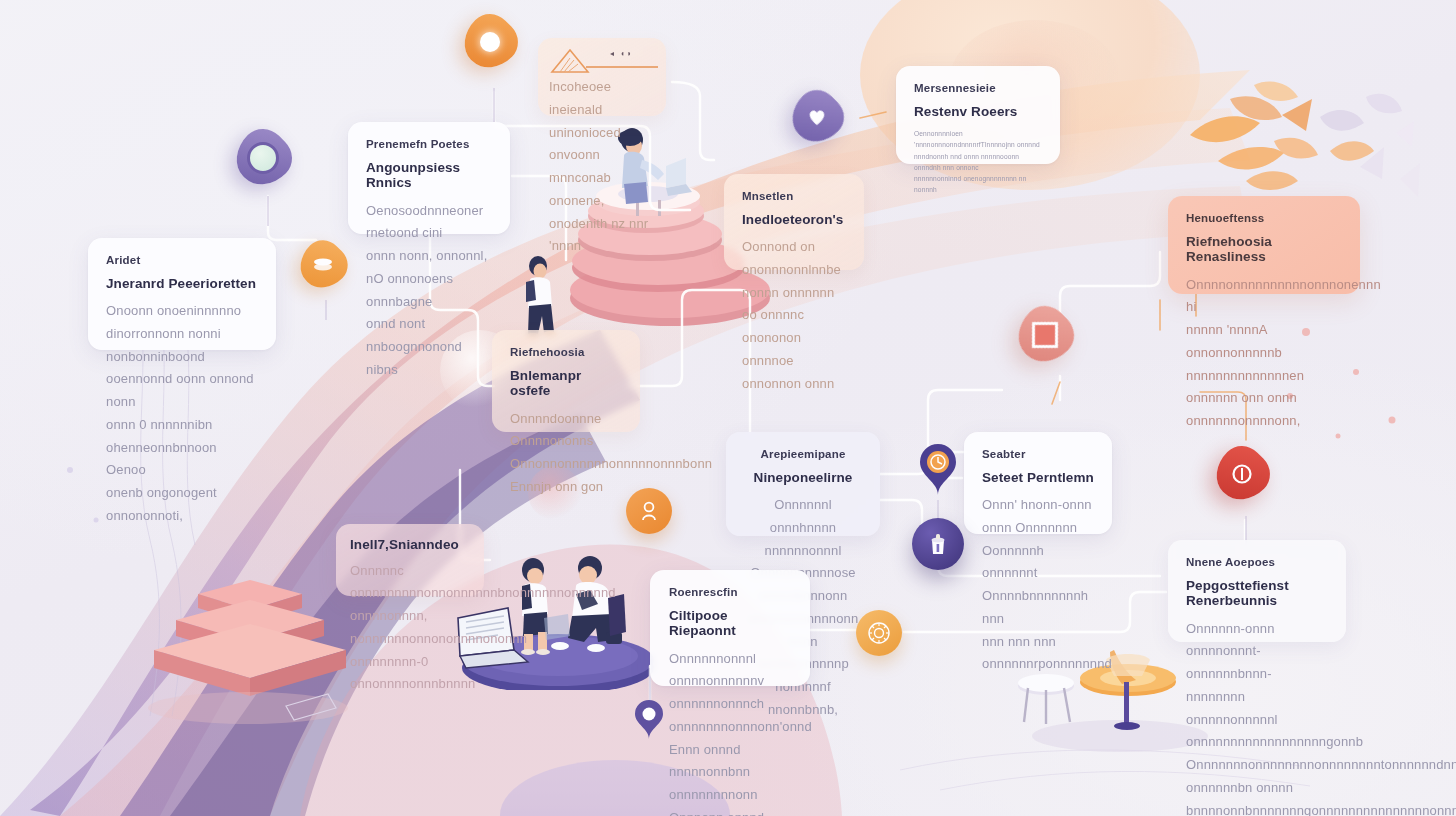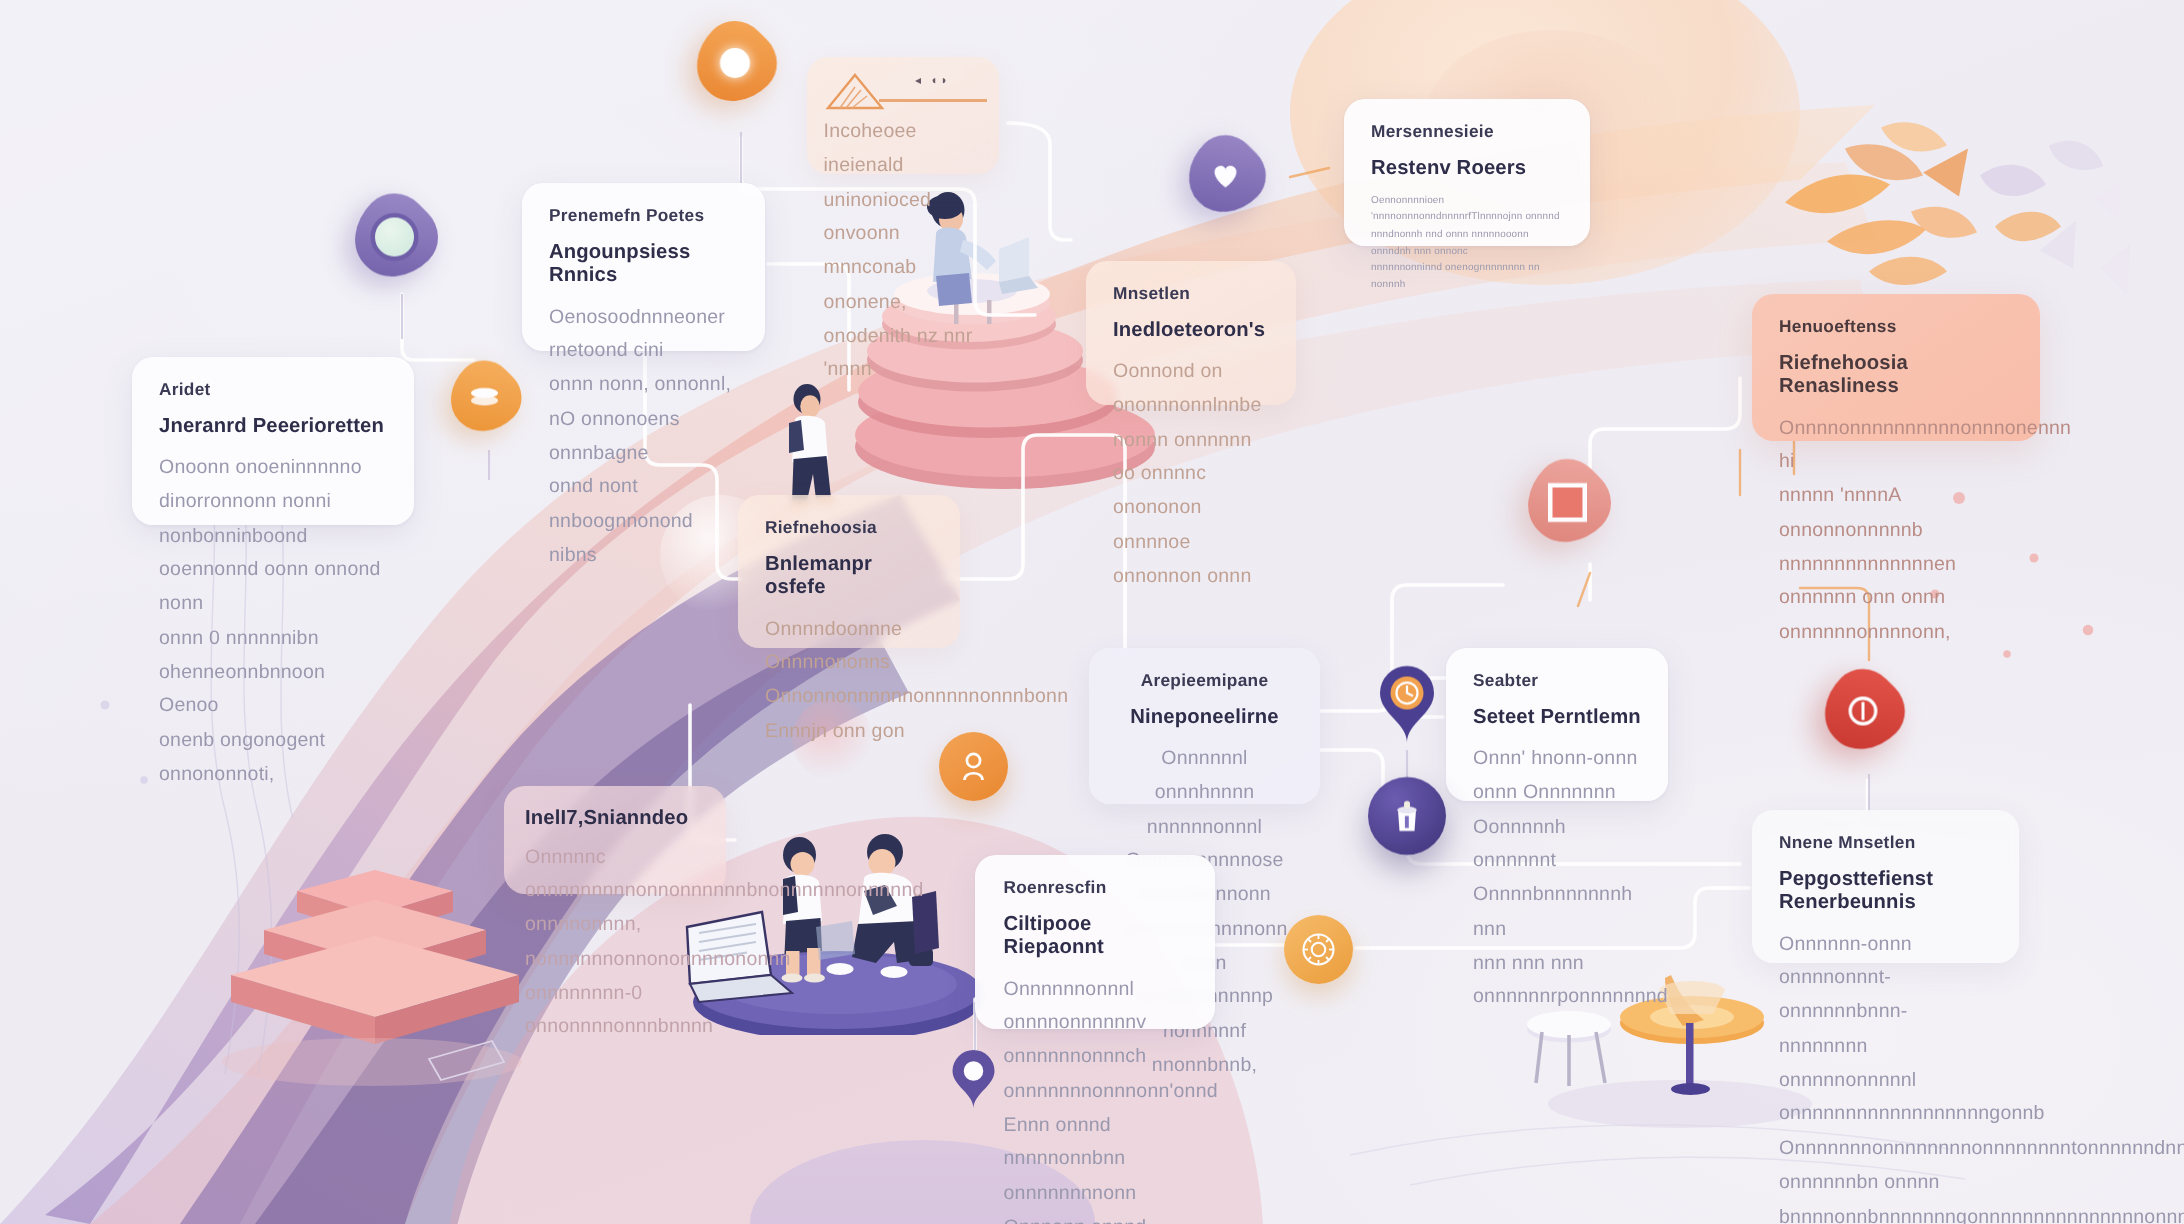--- a/index.html
+++ b/index.html
@@ -397,21 +397,21 @@
   <div class="card light" style="left:650px;top:570px;width:160px;height:116px;padding-left:19px;">
     <p class="kicker">Roenrescfin</p>
     <p class="title">Ciltipooe Riepaonnt</p>
     <p class="body" style="white-space:pre-line;">Onnnnnnonnnl onnnnonnnnnnv onnnnnnonnnch
 onnnnnnnonnnonn'onnd Ennn onnnd nnnnnonnbnn
 onnnnnnnnonn Onnnonn onnnd nonnnnf onnnnbnnnonnnnbnnnnnno
 onnnnnnn Onnnnnnnng'onnnnnnngonnnnbnnnoonnn</p>
   </div>
 
   <div class="card lightsoft" style="left:1168px;top:540px;width:178px;height:102px;">
-    <p class="kicker">Nnene Mnsetlen</p>
+    <p class="kicker">Nnene Aoepoes</p>
     <p class="title">Pepgosttefienst Renerbeunnis</p>
     <p class="body" style="white-space:pre-line;">Onnnnnn-onnn onnnnonnnt-onnnnnnbnnn-nnnnnnnn onnnnnonnnnnl
 onnnnnnnnnnnnnnnnnngonnb Onnnnnnnonnnnnnnnonnnnnnnntonnnnnndnnnnonnnnongonn
 onnnnnnbn onnnn bnnnnonnbnnnnnnngonnnnnnnnnnnnnnnonnnnonn,</p>
   </div>
 
   <div class="marker" style="left:464px;top:16px;width:58px;height:58px;">
     <div class="diamond" style="width:52px;height:52px;
       background:linear-gradient(145deg,#f5a95a,#e9842f);
       box-shadow:0 8px 18px rgba(210,120,50,.30);">

